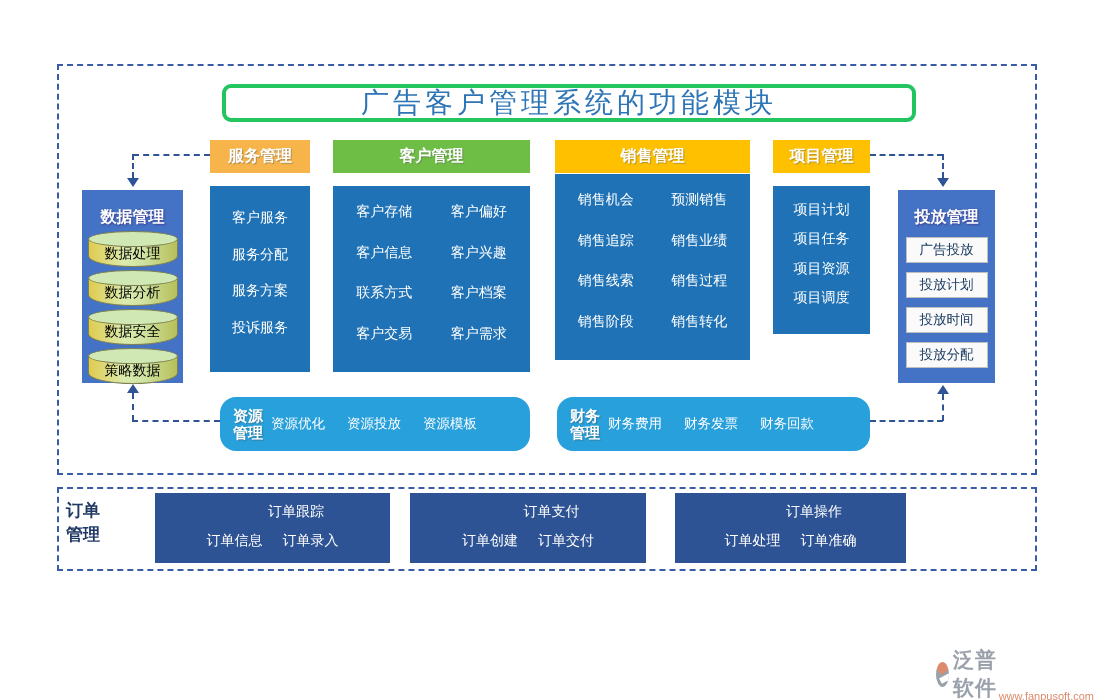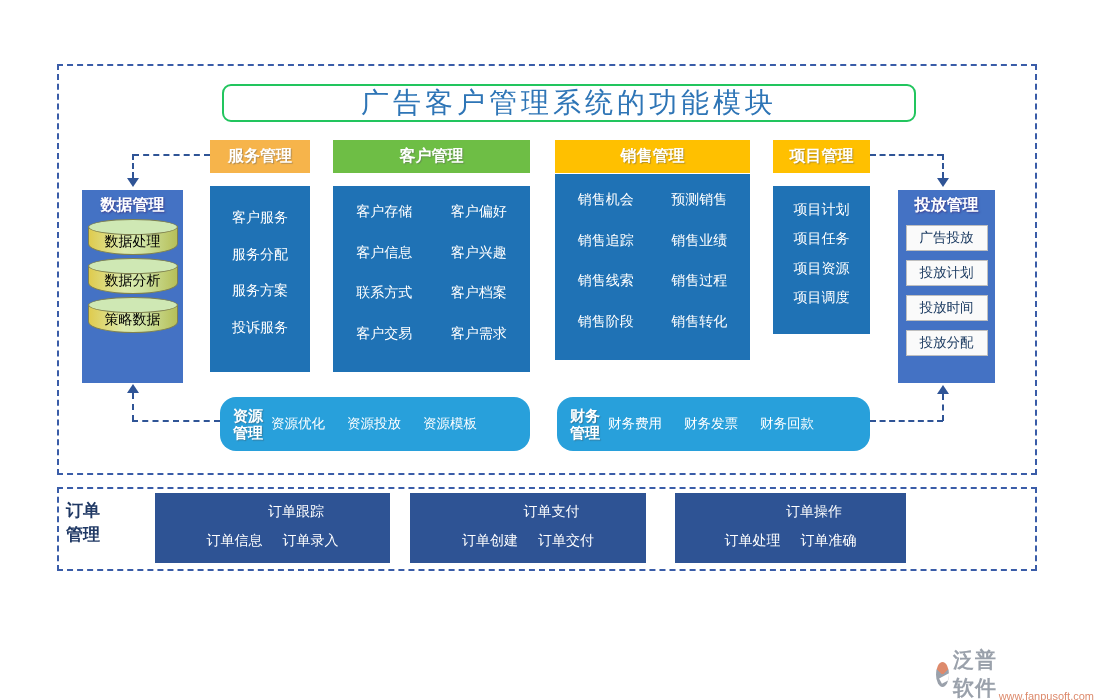--- a/index.html
+++ b/index.html
@@ -5,21 +5,21 @@
   html,body{margin:0;padding:0;background:#fff;}
   .canvas{position:relative;width:1100px;height:700px;background:#fff;
           font-family:"Liberation Sans","DejaVu Sans",sans-serif;overflow:hidden;}
   .abs{position:absolute;box-sizing:border-box;}
 
   
   .outer-dash{left:57px;top:64px;width:980px;height:411px;border:2px dashed #3a5ca8;}
   .bottom-dash{left:57px;top:487px;width:980px;height:84px;border:2px dashed #3a5ca8;}
 
   
-  .title-box{left:222px;top:84px;width:694px;height:38px;border:2px solid #22c55e;border-radius:9px;
+  .title-box{left:222px;top:84px;width:694px;height:38px;border:4px solid #22c55e;border-radius:9px;
              background:#fff;display:flex;align-items:center;justify-content:center;}
   .title-box span{font-family:"Liberation Serif","DejaVu Serif",serif;font-size:28px;color:#2e75b6;
                   letter-spacing:4px;white-space:nowrap;}
 
   
   .hdr{height:33px;display:flex;align-items:center;justify-content:center;color:#fff;
        font-weight:bold;font-size:16px;text-shadow:1px 1px 1px rgba(90,90,90,.45);}
   .hdr-service{left:210px;top:140px;width:100px;background:#f6b44b;}
   .hdr-customer{left:333px;top:140px;width:197px;background:#6ebe45;}
   .hdr-sales{left:555px;top:140px;width:195px;background:#ffc000;}
@@ -31,21 +31,21 @@
               padding:4px 0 16px;text-align:center;}
   .col-grid{display:grid;grid-template-columns:1fr 1fr;align-items:center;justify-items:center;
             padding:6px 4px 18px;}
   .col-service{left:210px;top:186px;width:100px;height:186px;}
   .col-customer{left:333px;top:186px;width:197px;height:186px;}
   .col-sales{left:555px;top:174px;width:195px;height:186px;}
   .col-project{left:773px;top:186px;width:97px;height:148px;}
   .col-item{white-space:nowrap;}
 
   
-  .side-box{background:#4472c4;padding-top:3px;}
+  .side-box{background:#4472c4;padding-top:15px;}
   .data-box{left:82px;top:190px;width:101px;height:193px;}
   .placement-box{left:898px;top:190px;width:97px;height:193px;}
   .side-title{text-align:center;color:#fff;font-weight:bold;font-size:16px;line-height:23px;
               text-shadow:1px 1px 2px rgba(60,30,110,.6);}
 
   
   .cyl{position:relative;width:90px;height:36px;margin:3px auto 0;}
   .cyl-body{position:absolute;left:0;right:0;top:7px;bottom:0;
             background:linear-gradient(90deg,#dfcb4e 0%,#dcebae 40%,#cfe3a2 62%,#b6bf58 100%);
             border:1px solid #7f8150;border-radius:0 0 45px 45px/0 0 11px 11px;}
@@ -120,20 +120,25 @@
       <span class="cyl-label">数据处理</span>
     </div>
     <div class="cyl">
       <div class="cyl-body"></div>
       <div class="cyl-top"></div>
       <span class="cyl-label">数据分析</span>
     </div>
     <div class="cyl">
       <div class="cyl-body"></div>
       <div class="cyl-top"></div>
+      <span class="cyl-label">数据安全</span>
+    </div>
+    <div class="cyl">
+      <div class="cyl-body"></div>
+      <div class="cyl-top"></div>
       <span class="cyl-label">策略数据</span>
     </div>
   </div>
 
   <div class="abs col col-single col-service">
     <div class="col-item">客户服务</div>
     <div class="col-item">服务分配</div>
     <div class="col-item">服务方案</div>
     <div class="col-item">投诉服务</div>
   </div>

